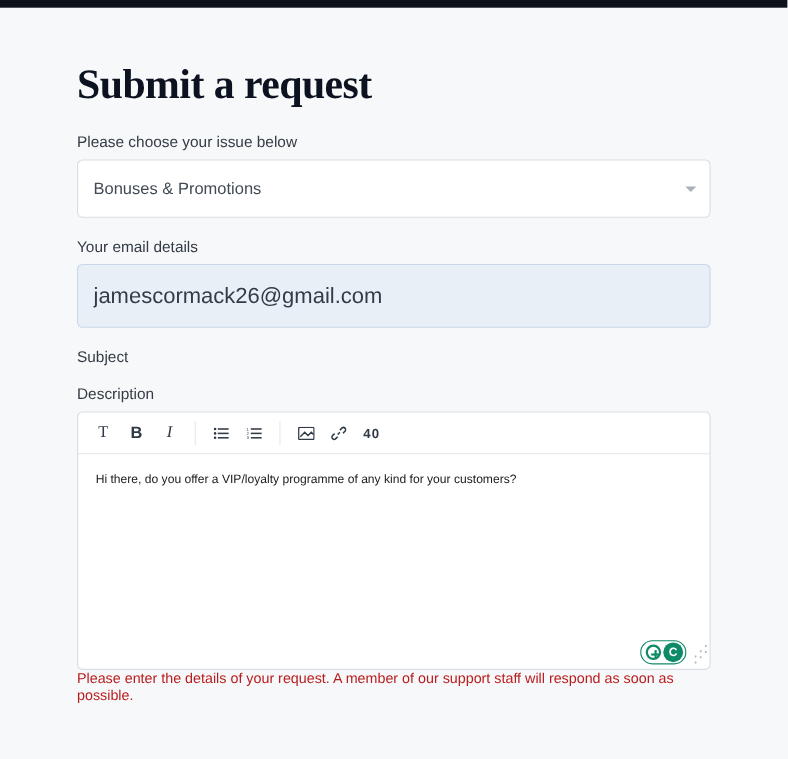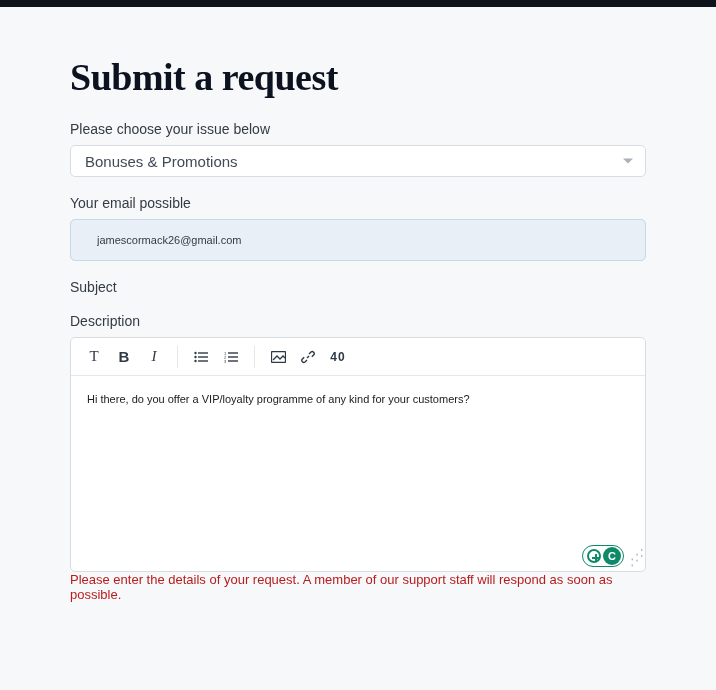--- a/index.html
+++ b/index.html
@@ -31,46 +31,46 @@
   .label {
     font-size: 14px;
     color: #333b44;
     margin: 18px 0 8px 0;
   }
   .select-field {
     position: relative;
     background: #ffffff;
     border: 1px solid #d9dde1;
     border-radius: 5px;
-    height: 32px;
+    height: 53px;
     display: flex;
     align-items: center;
     padding: 0 14px;
     font-size: 15px;
     color: #414a55;
     cursor: pointer;
   }
   .chevron {
     position: absolute;
     right: 12px;
     top: 50%;
     transform: translateY(-50%);
     width: 0;
     height: 0;
     border-left: 5px solid transparent;
     border-right: 5px solid transparent;
     border-top: 5px solid #aab1b8;
   }
   .text-input {
     width: 100%;
-    height: 42px;
+    height: 58px;
     border: 1px solid #d9dde1;
     border-radius: 5px;
-    padding: 0 26px;
-    font-size: 11px;
+    padding: 0 14px;
+    font-size: 20px;
     color: #333;
     background: #fff;
     outline: none;
   }
   .readonly {
     background: #e8eff7;
     border-color: #c9d7e6;
     color: #333b44;
   }
   .editor-wrap {
@@ -175,21 +175,21 @@
 <div class="container">
 
   <h1>Submit a request</h1>
 
   <div class="label">Please choose your issue below</div>
   <div class="select-field">
     <span>Bonuses &amp; Promotions</span>
     <span class="chevron"></span>
   </div>
 
-  <div class="label">Your email possible</div>
+  <div class="label">Your email details</div>
   <input class="text-input readonly" readonly="" value="jamescormack26@gmail.com" style="">
 
   <div class="label">Subject</div>
 
   <div class="label">Description</div>
   <div class="editor-wrap">
     <div class="toolbar">
       <div class="tb-btn">
           <span style="font-family:serif;">T</span>
         </div>

